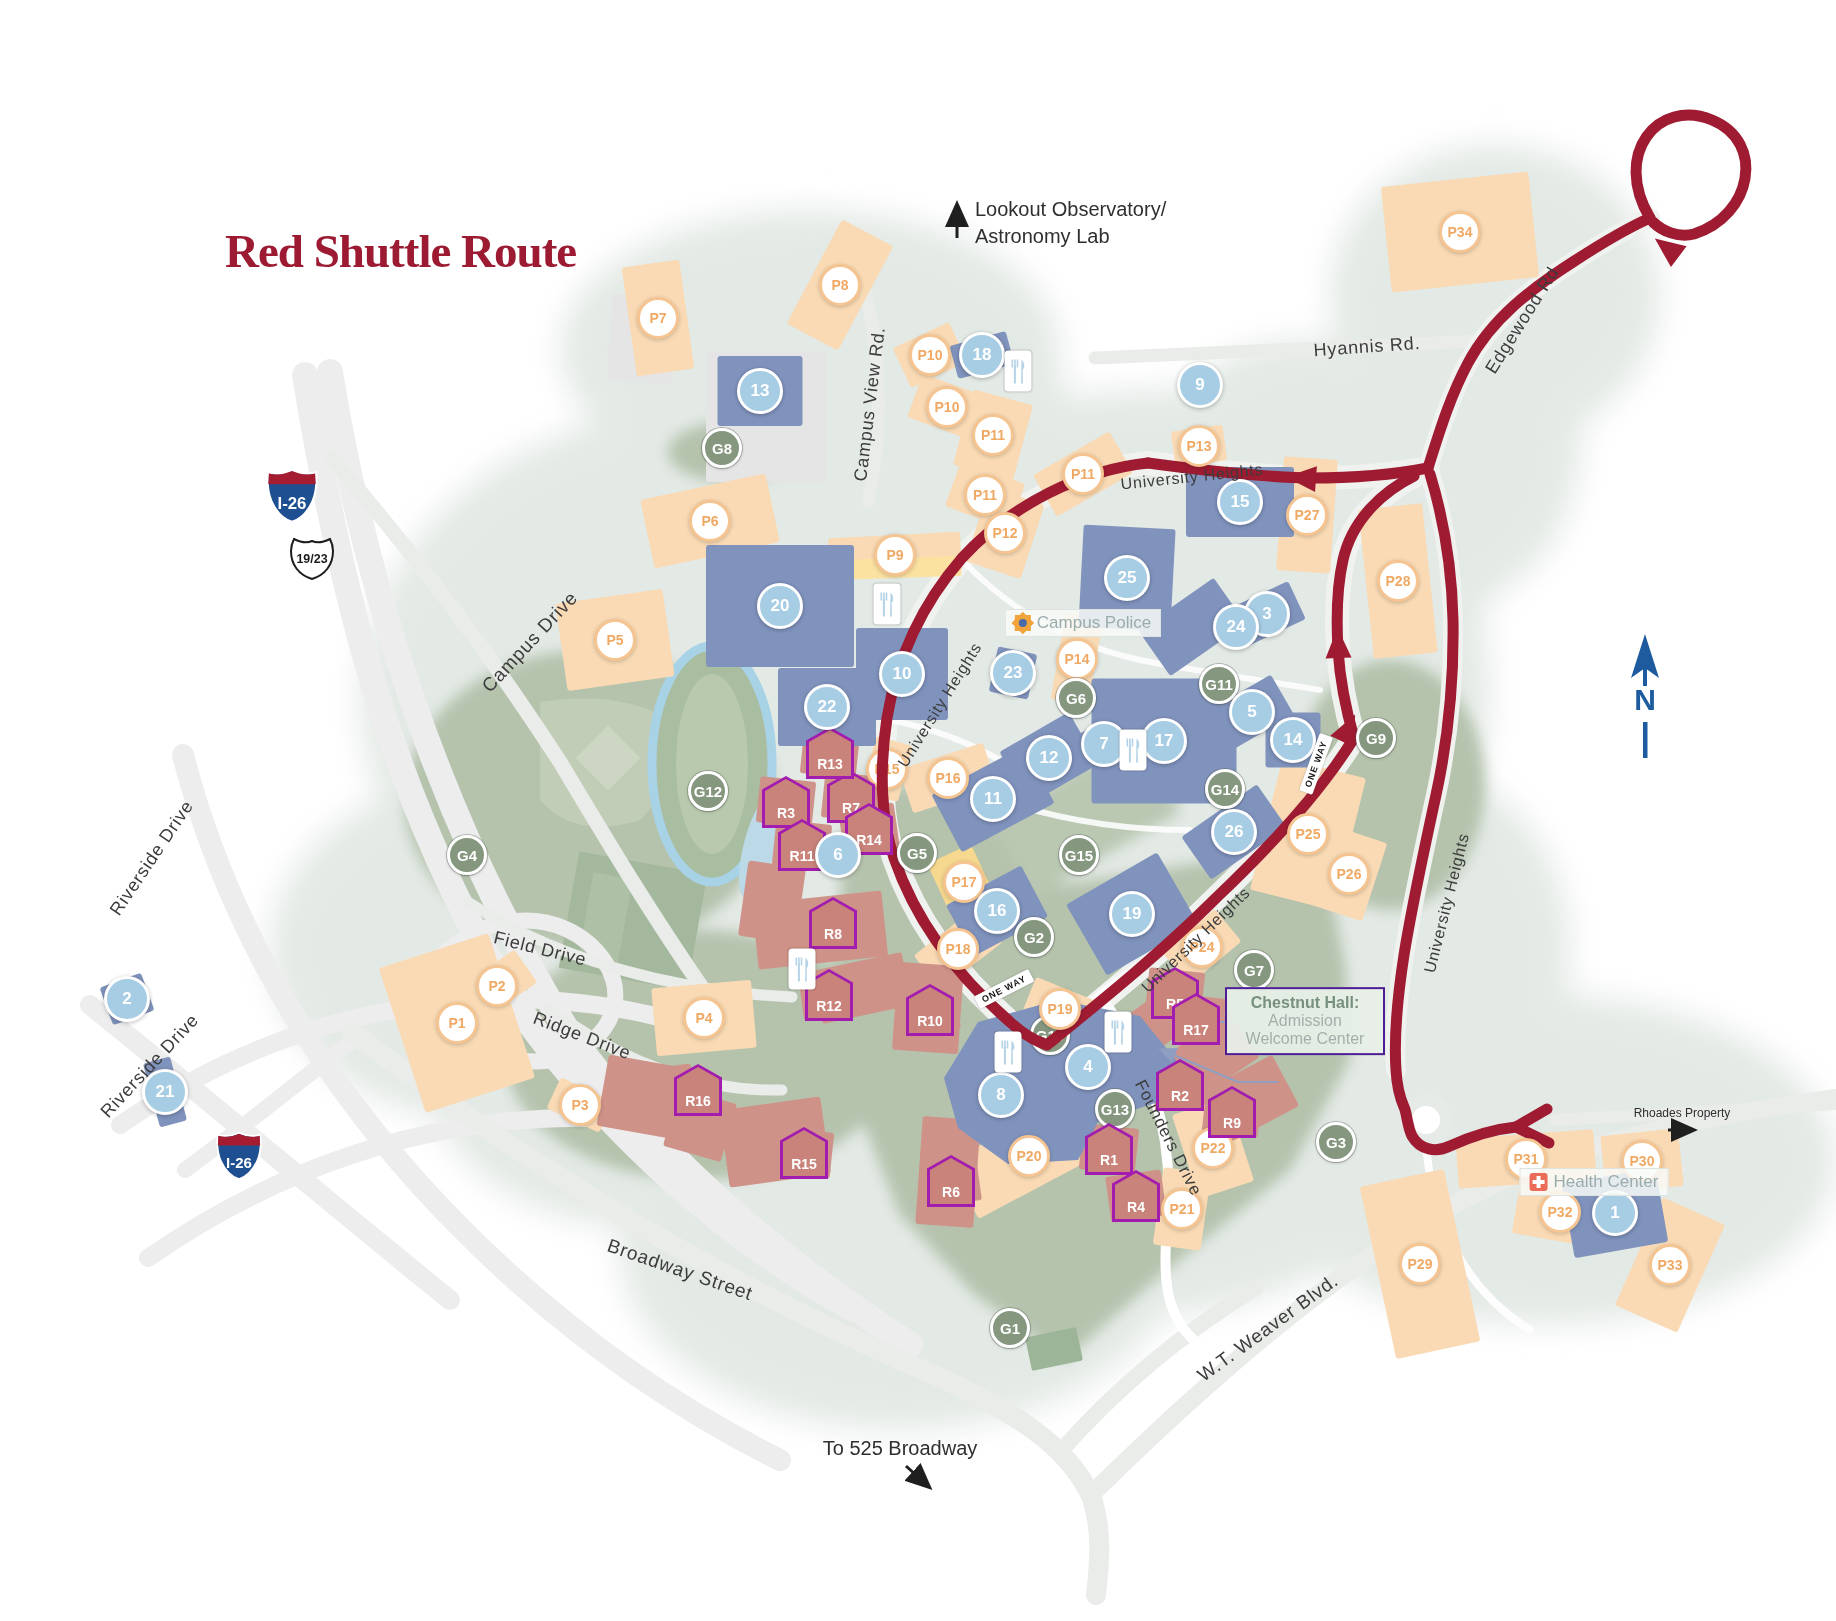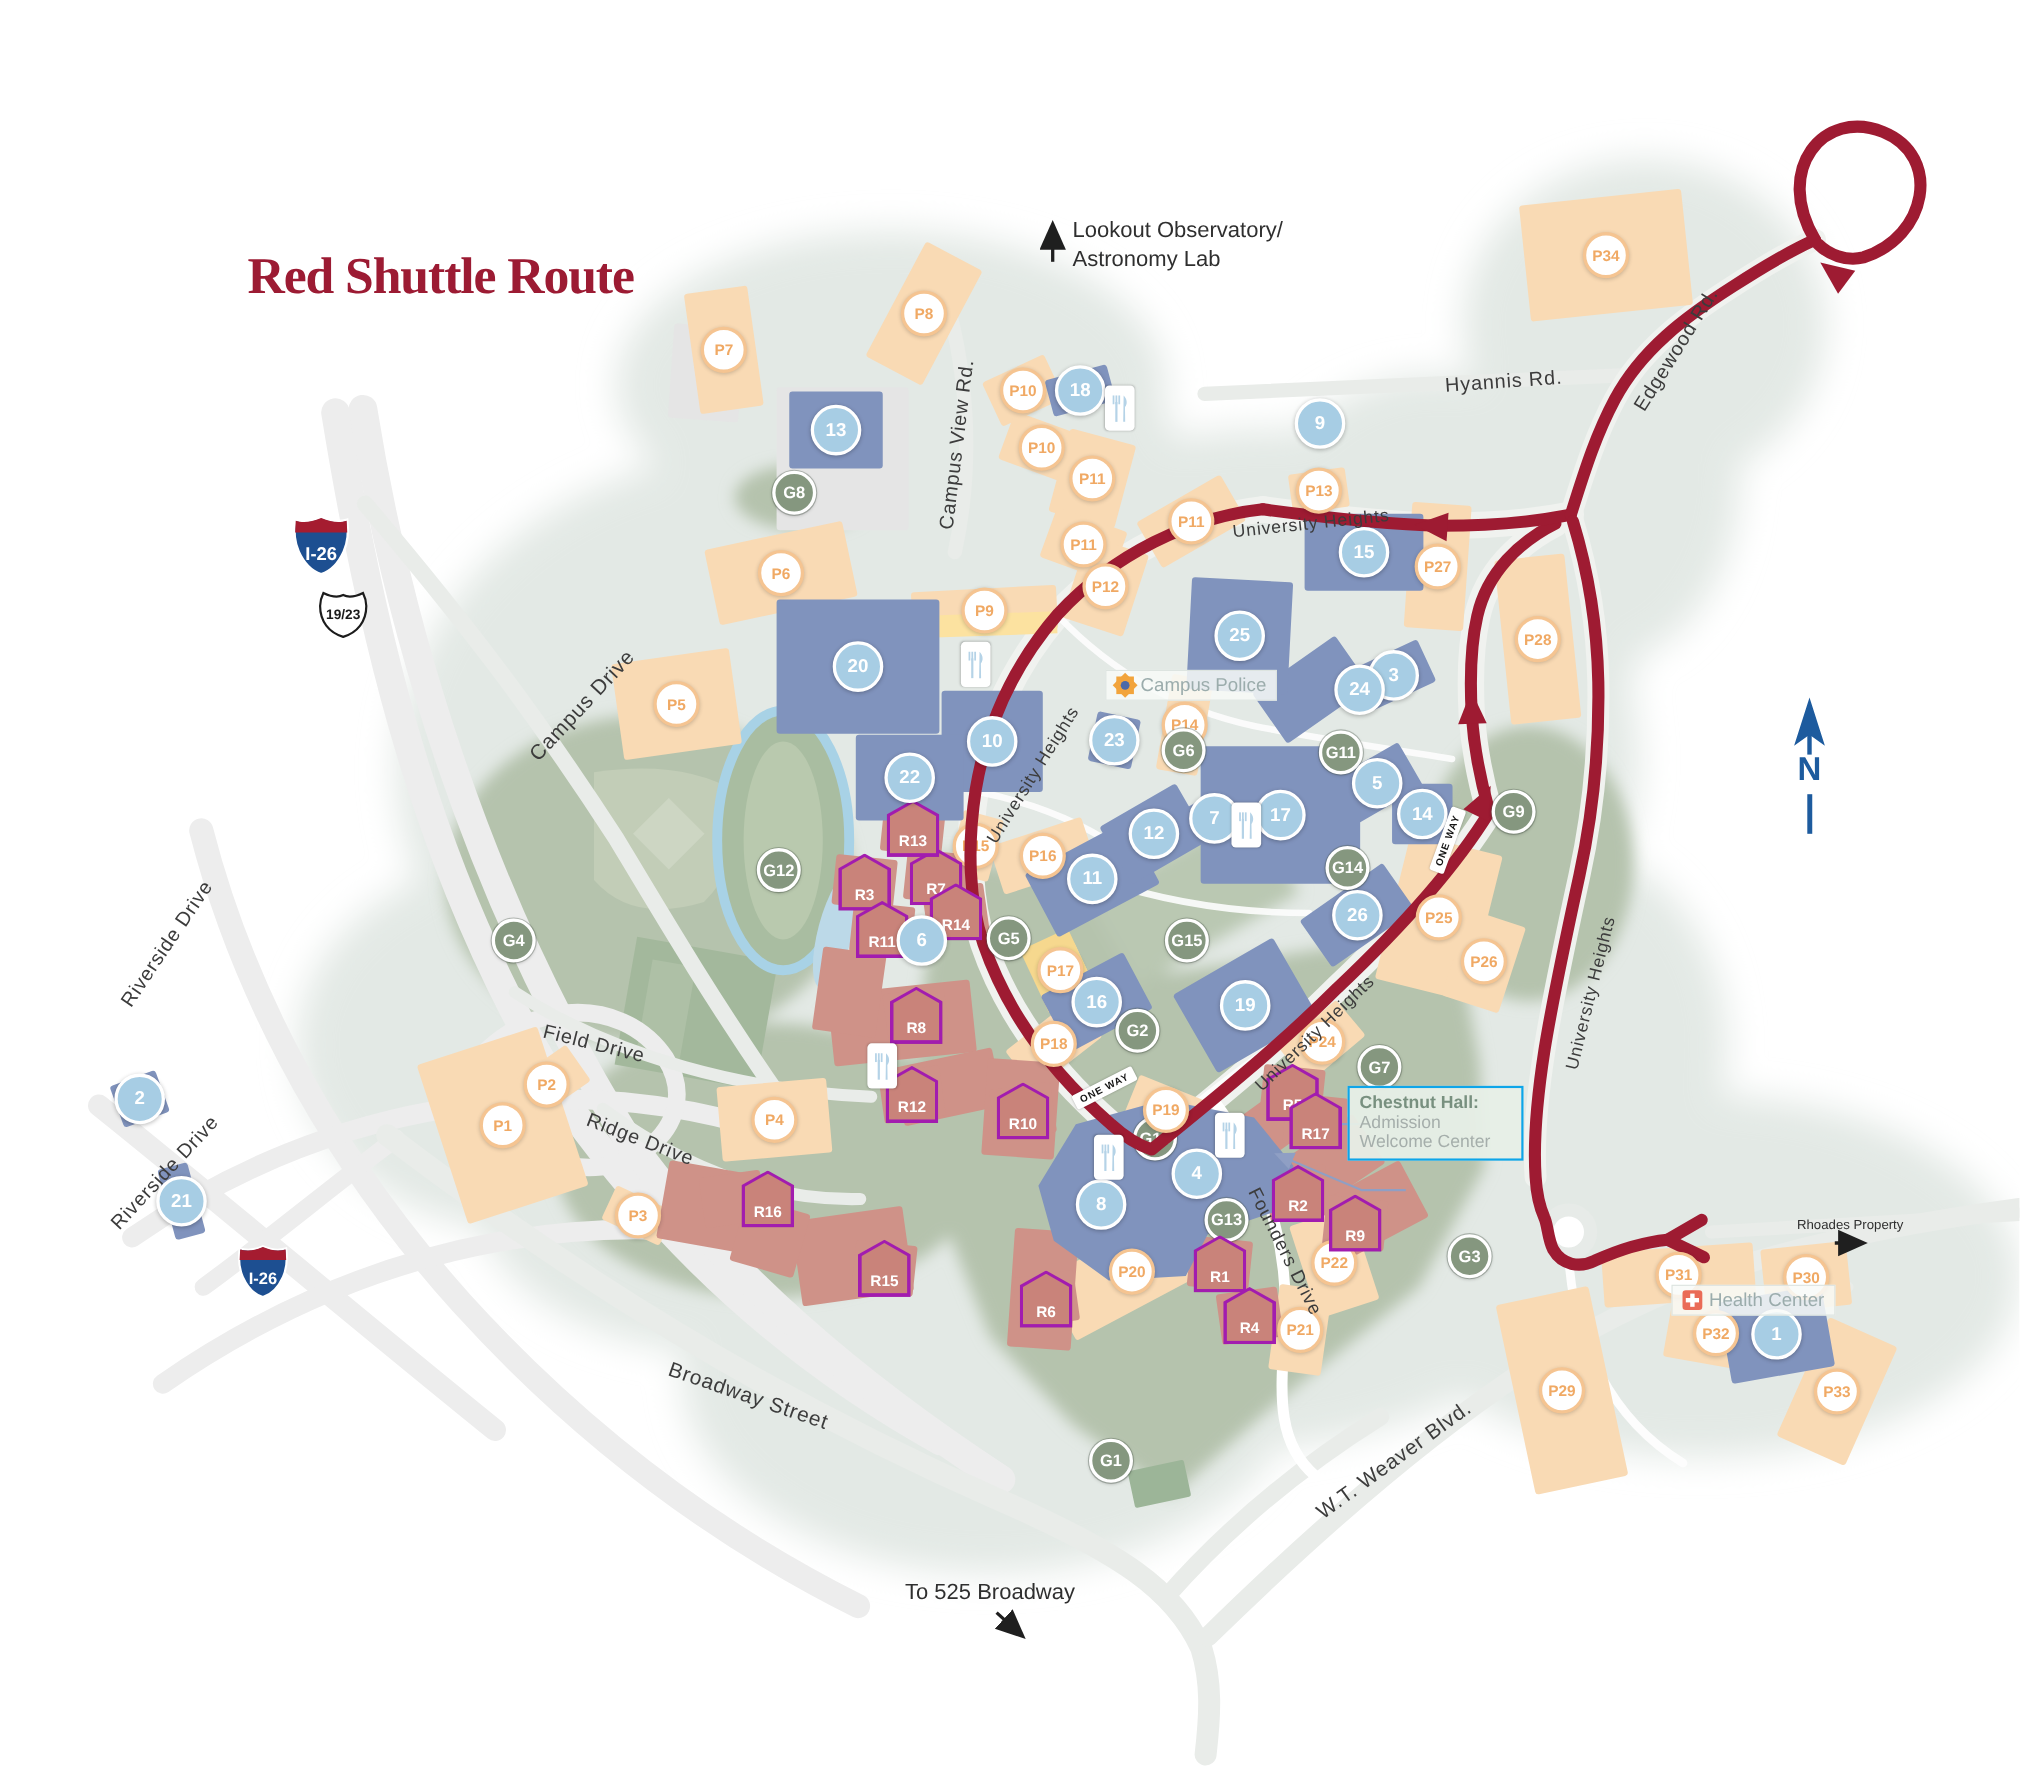--- a/index.html
+++ b/index.html
@@ -33,21 +33,21 @@
   .poibox{position:absolute;transform:translate(-50%,-50%);display:flex;align-items:center;
       gap:6px;background:rgba(248,250,248,.85);border:1px solid #dde4e0;padding:3px 9px;
       font-size:17px;color:#9bacac;white-space:nowrap;}
   .badge{position:relative;width:16px;height:16px;background:#f2a43c;transform:rotate(45deg);}
   .badge::before{content:"";position:absolute;inset:0;background:#f2a43c;transform:rotate(45deg);}
   .badge::after{content:"";position:absolute;inset:4px;background:#4a69a8;border-radius:50%;transform:rotate(-45deg);}
   .redcross{position:relative;width:18px;height:18px;background:#ea6b57;border-radius:3px;}
   .redcross::before{content:"";position:absolute;left:7px;top:3px;width:4px;height:12px;background:#fff;}
   .redcross::after{content:"";position:absolute;left:3px;top:7px;width:12px;height:4px;background:#fff;}
   .callout{position:absolute;transform:translate(-50%,-50%);background:rgba(231,239,231,.95);
-      border:2px solid #0ea5e9;text-align:left;padding:5px 9px;line-height:1.12;}
+      border:2px solid #4c1d95;text-align:center;padding:5px 9px;line-height:1.12;}
   .callout .t{color:#78907f;font-weight:bold;font-size:16px;}
   .callout .b{color:#a5aeab;font-size:16px;}
   .note{position:absolute;color:#2f2f2f;}
   .note-lookout{left:975px;top:196px;font-size:20px;line-height:1.35;}
   .note-to525{left:900px;top:1448px;transform:translate(-50%,-50%);font-size:20px;white-space:nowrap;}
   .note-rhoades{left:1682px;top:1113px;transform:translate(-50%,-50%);font-size:12px;white-space:nowrap;}
   .compass-n{position:absolute;left:1645px;top:700px;transform:translate(-50%,-50%);
       color:var(--compass,#1d5b9e);font-size:30px;font-weight:bold;}
   .shield{position:absolute;transform:translate(-50%,-50%);}
   .shield .txt{position:absolute;left:0;width:100%;text-align:center;color:#fff;font-weight:bold;}
@@ -339,21 +339,21 @@
       <div class="marker m-park" style="left: 1642px; top: 1161px;">P30</div>
       <div class="marker m-park" style="left: 1526px; top: 1159px;">P31</div>
       <div class="marker m-park" style="left: 1560px; top: 1212px;">P32</div>
       <div class="marker m-park" style="left: 1670px; top: 1265px;">P33</div>
       <div class="marker m-park" style="left: 1460px; top: 232px;">P34</div>
       <div class="marker m-green" style="left: 1010px; top: 1328px;">G1</div>
       <div class="marker m-green" style="left: 1034px; top: 937px;">G2</div>
       <div class="marker m-green" style="left: 1336px; top: 1142px;">G3</div>
       <div class="marker m-green" style="left: 467px; top: 855px;">G4</div>
       <div class="marker m-green" style="left: 917px; top: 853px;">G5</div>
-      <div class="marker m-green" style="left: 1076px; top: 682px;">G6</div>
+      <div class="marker m-green" style="left: 1076px; top: 698px;">G6</div>
       <div class="marker m-green" style="left: 1254px; top: 970px;">G7</div>
       <div class="marker m-green" style="left: 722px; top: 448px;">G8</div>
       <div class="marker m-green" style="left: 1376px; top: 738px;">G9</div>
       <div class="marker m-green" style="left: 1219px; top: 684px;">G11</div>
       <div class="marker m-green" style="left: 708px; top: 751px; margin-top: 40px;">G12</div>
       <div class="marker m-green" style="left: 1115px; top: 1109px;">G13</div>
       <div class="marker m-green" style="left: 1225px; top: 789px;">G14</div>
       <div class="marker m-green" style="left: 1079px; top: 855px;">G15</div>
       <div class="marker m-res" style="left: 1109px; top: 1149px;">
         <div class="inner">R1</div>

